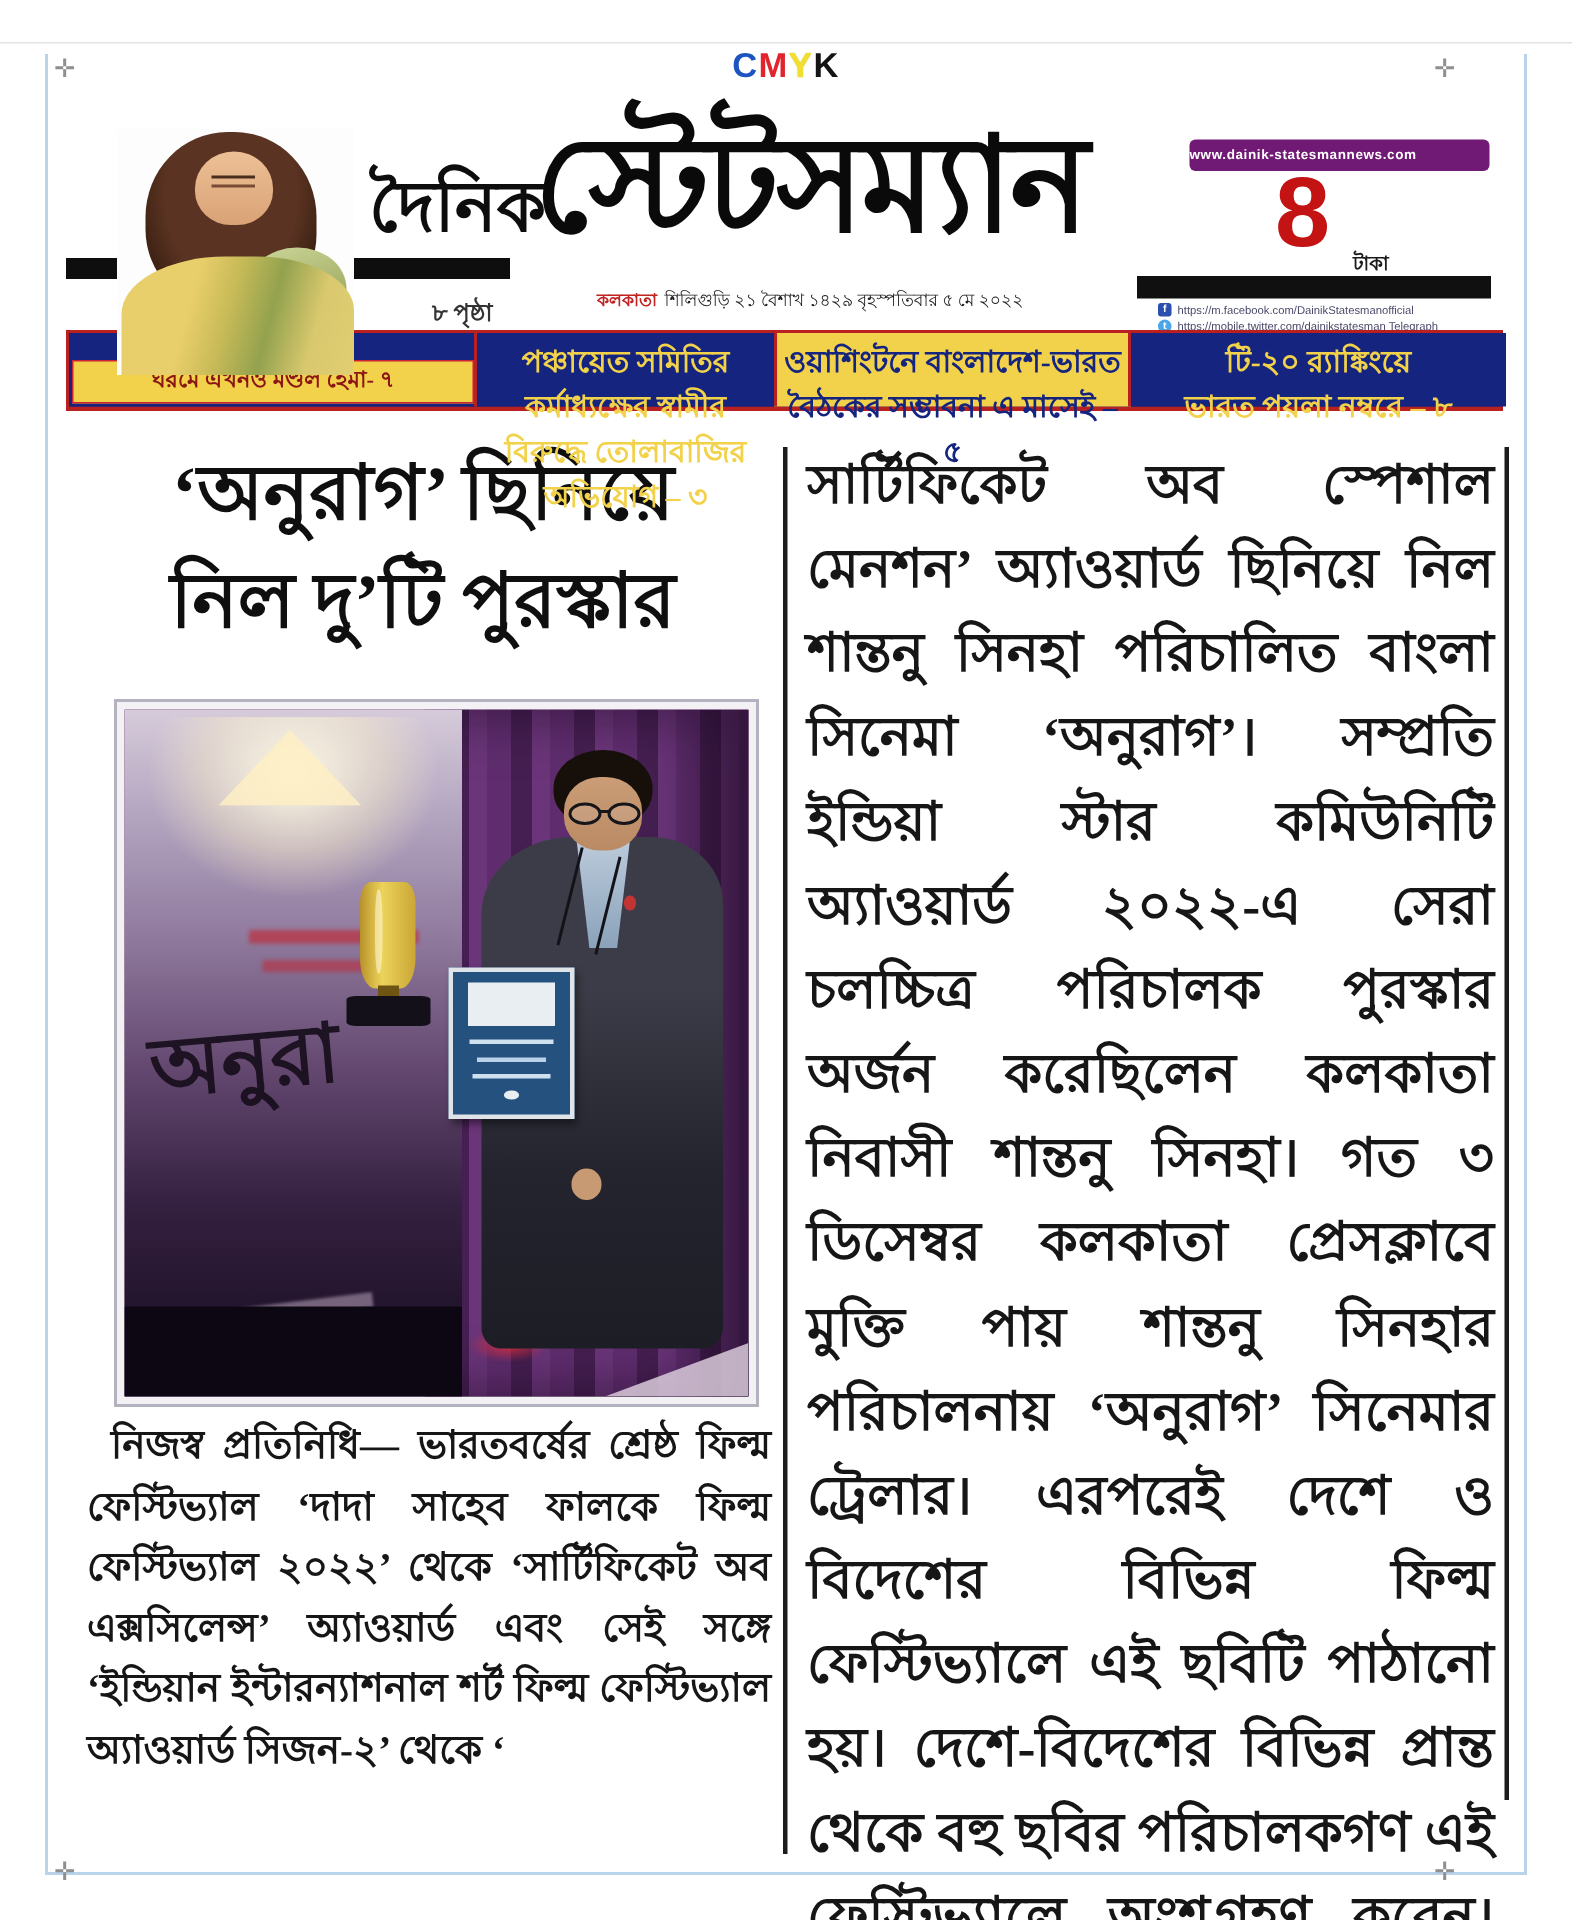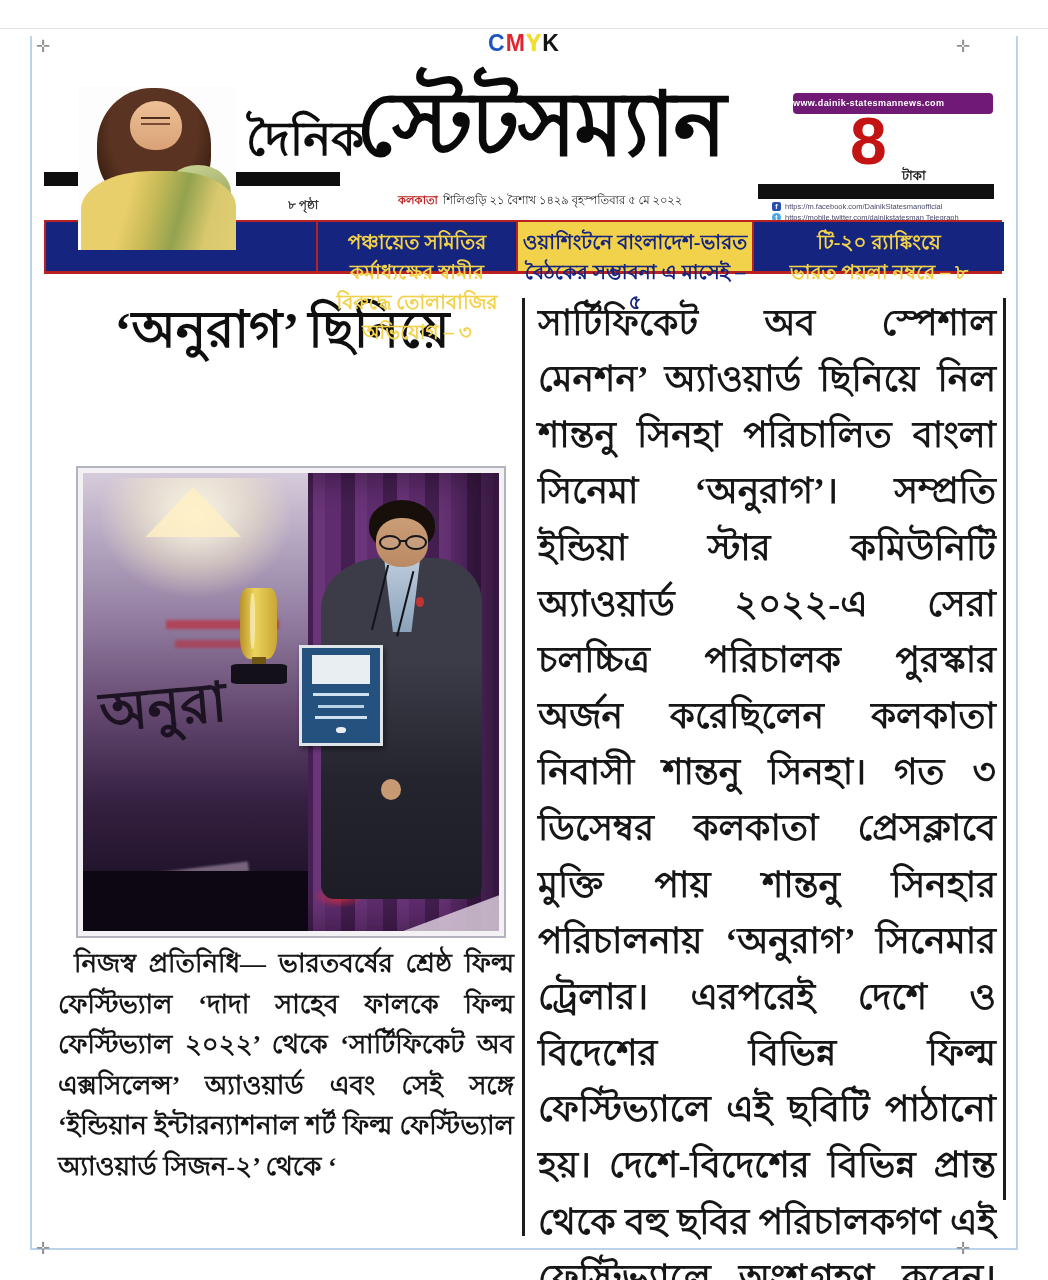--- a/index.html
+++ b/index.html
@@ -14,21 +14,21 @@
   .frame-bottom { left:30px; top:1248px; width:988px; height:2px; background:#b9d4ea; }
   .cropmark { color:#8f8f8f; font-size:17px; font-family:"DejaVu Sans",sans-serif; line-height:1; }
 
   .cmyk { left:0; top:30px; width:1048px; text-align:center; font-family:"Liberation Sans",sans-serif; font-weight:bold; font-size:23px; letter-spacing:1px; }
   .cmyk .c{color:#1d55c0;} .cmyk .m{color:#e0252e;} .cmyk .y{color:#f2de2c; text-shadow:0 0 1px #c9b90a;} .cmyk .k{color:#141414;}
 
   
   .bar-left { left:44px; top:172px; width:296px; height:14px; background:#0e0e0e; }
   .dainik { left:246px; top:116px; font-size:47px; font-weight:bold; color:#0d0d0d; line-height:1; }
   .mast-title { left:344px; top:74px; width:430px; font-size:89px; font-weight:bold; color:#0a0a0a; line-height:1.15; letter-spacing:-2px; white-space:nowrap;margin-left:12px; }
-  .pages { left:288px; top:196px; font-size:12px; font-weight:bold; color:#333; }
+  .pages { left:288px; top:196px; font-size:16px; font-weight:bold; color:#333; }
   .dateline { left:398px; top:192px; font-size:11.5px; color:#222; white-space:nowrap; }
   .dateline .city { color:#c22222; font-weight:bold; margin-right:5px; }
 
   .web-banner { left:793px; top:93px; width:200px; height:21px; background:#701a75; border-radius:4px; color:#fff;
     font-family:"Liberation Sans",sans-serif; font-weight:bold; font-size:9px; text-align:left; line-height:21px; letter-spacing:.4px; }
   .price-num { left:850px; top:108px; font-size:66px; font-weight:bold; color:#c31313; font-family:"Liberation Sans",sans-serif; line-height:1; }
   .price-unit { left:902px; top:166px; font-size:13px; font-weight:bold; color:#1a1a1a; }
   .bar-right { left:758px; top:184px; width:236px; height:15px; background:#101010; }
   .social { left:772px; font-size:7.5px; color:#4a4a6a; font-family:"Liberation Sans",sans-serif; white-space:nowrap; display:flex; align-items:center; gap:4px; }
   .s1 { top:202px; } .s2 { top:213px; }
@@ -160,24 +160,26 @@
     <div>বিরুদ্ধে তোলাবাজির অভিযোগ – ৩</div>
   </div>
   <div class="cell yellow cell-sep" style="left:470px;width:238px;border-right:2px solid #b92020;">
     <div>ওয়াশিংটনে বাংলাদেশ-ভারত</div>
     <div>বৈঠকের সম্ভাবনা এ মাসেই – ৫</div>
   </div>
   <div class="cell blue" style="left:708px;width:250px;">
     <div>টি-২০ র‍্যাঙ্কিংয়ে</div>
     <div>ভারত পয়লা নম্বরে – ৮</div>
   </div>
+  <div class="ribbon1">ঘরমে এখনও মণ্ডল হেমা- ৭</div>
 </div>
 
 <div class="abs headline">
   <div>‘অনুরাগ’ ছিনিয়ে</div>
+  <div>নিল দু’টি পুরস্কার</div>
 </div>
 
 <div class="abs divider-mid"></div>
 <div class="abs divider-right"></div>
 
 <div class="abs photo">
   <div class="scene">
     <div class="curtain"></div>
     <div class="poster"></div>
     <div class="glow"></div>

